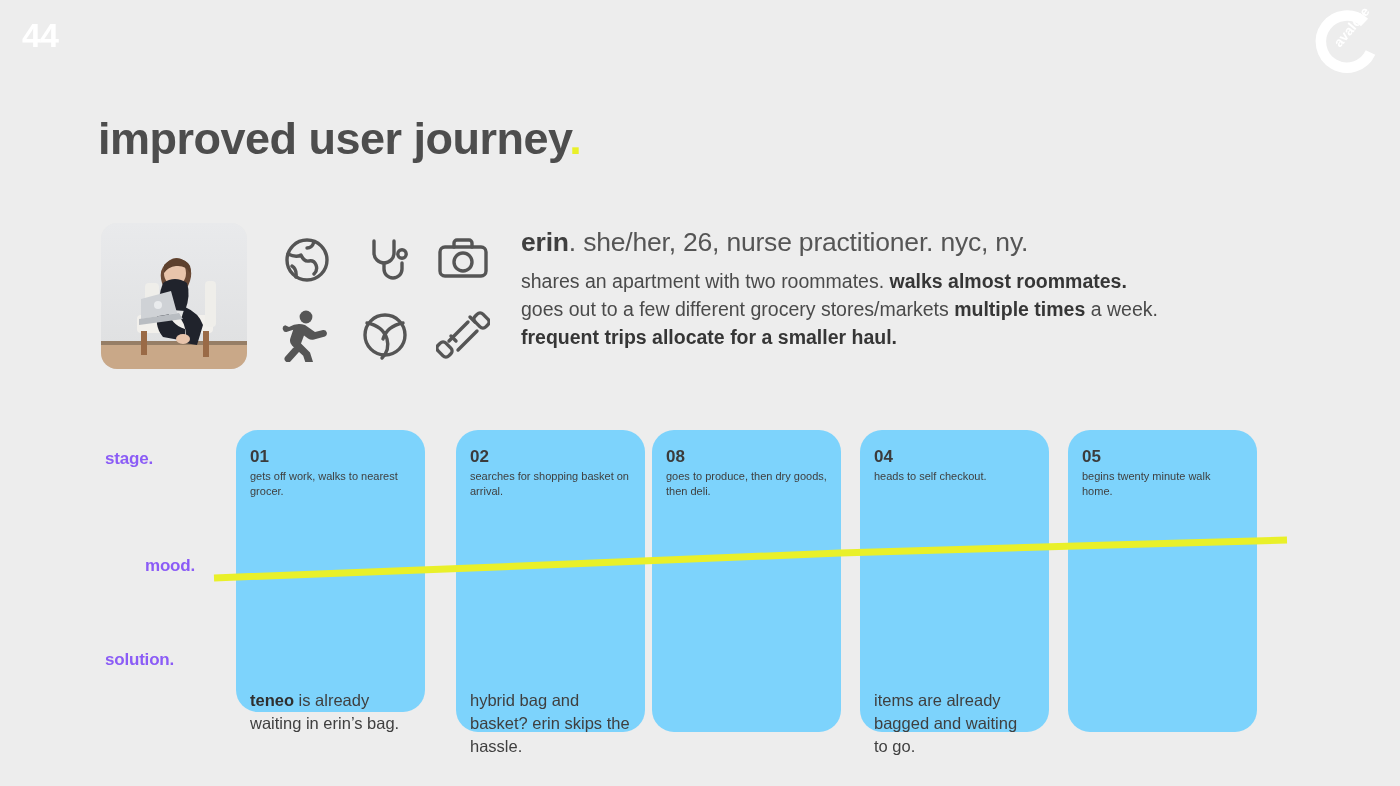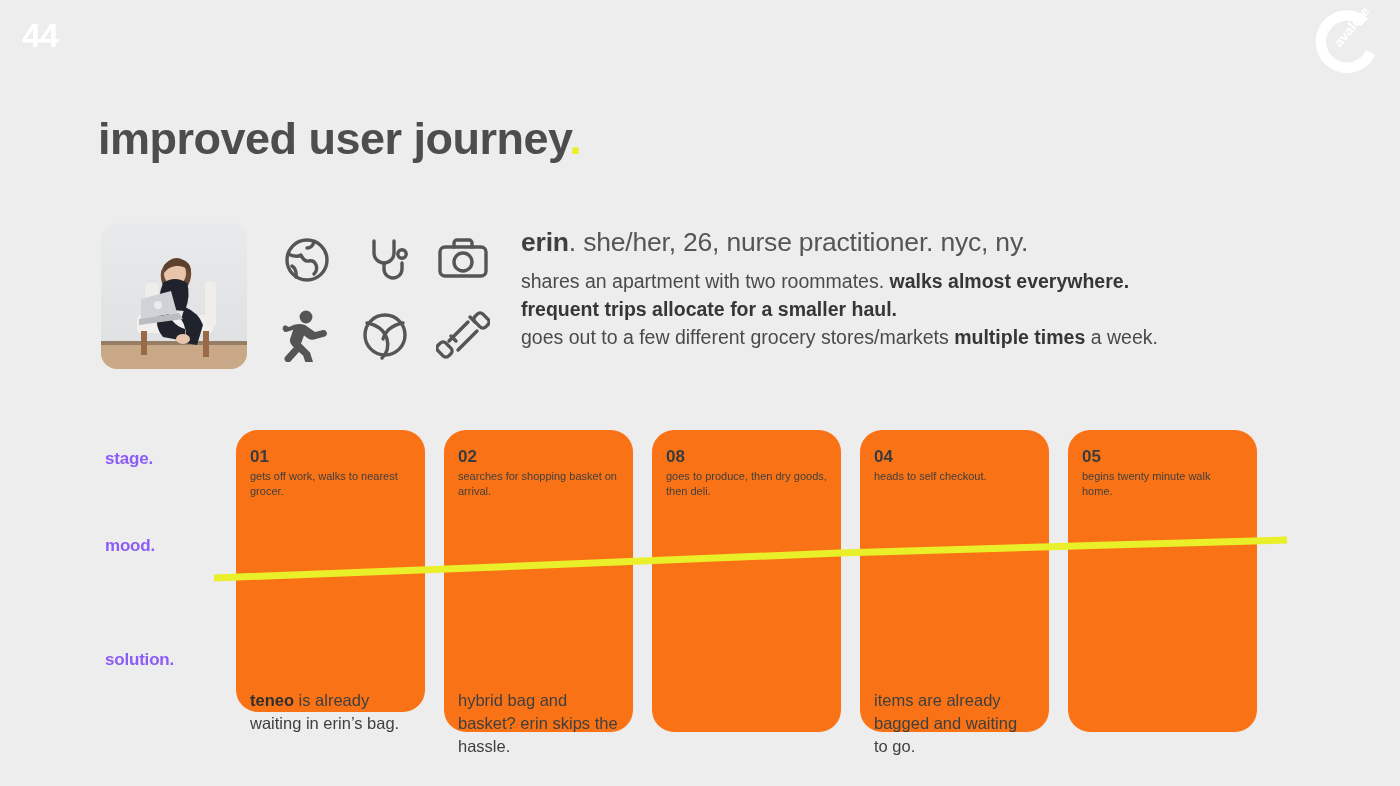--- a/index.html
+++ b/index.html
@@ -120,33 +120,33 @@
   }
   .row-label {
     position: absolute;
     font-size: 17px;
     font-weight: bold;
     color: #8b5cf6;
     letter-spacing: -0.2px;
     white-space: nowrap;
   }
   .row-label.stage    { top: 449px; }
-  .row-label.mood     { top: 536px; }
+  .row-label.mood     { top: 556px; margin-left: 40px; }
   .row-label.solution { top: 650px; }
 
   .cards {
     position: absolute;
     left: 236px;
     top: 430px;
   }
   .card {
     position: absolute;
     top: 0;
     width: 189px;
-    background: #f97316;
+    background: #7dd3fc;
     border-radius: 22px;
     box-sizing: border-box;
     padding: 18px 14px 0 14px;
   }
   .card-num {
     font-size: 17px;
     font-weight: bold;
     color: #3b3b3b;
     line-height: 1.1;
     margin-bottom: 2px;
@@ -276,39 +276,39 @@
         <path d="M15 27 l5 5 M34 8 l5 5"></path>
       </svg>
     </span>
   </div>
 
   <div class="persona-text">
     <div class="persona-head">
       <b>erin</b><span>. she/her, 26, nurse practitioner. nyc, ny.</span>
     </div>
     <div class="persona-body" id="persona-body">
-        <div><span>shares an apartment with two roommates. </span><b>walks almost everywhere.</b></div>
+        <div><span>shares an apartment with two roommates. </span><b>walks almost roommates.</b></div>
+        <div><span>goes out to a few different grocery stores/markets </span><b>multiple times</b><span> a week.</span></div>
         <div><b>frequent trips allocate for a smaller haul.</b></div>
-        <div><span>goes out to a few different grocery stores/markets </span><b>multiple times</b><span> a week.</span></div>
       </div>
   </div>
 
   <div class="row-labels">
     <div class="row-label stage">stage.</div>
     <div class="row-label mood">mood.</div>
     <div class="row-label solution">solution.</div>
   </div>
 
   <div class="cards" id="cards-host">
       <div class="card" style="left: 0px; height: 282px;">
         <div class="card-num">01</div>
         <div class="card-stage">gets off work, walks to nearest grocer.</div>
         <div class="card-solution"><b>teneo</b><span> is already waiting in erin’s bag.</span></div>
       </div>
-      <div class="card" style="left: 208px; height: 302px;">
+      <div class="card" style="left: 220px; height: 302px;">
         <div class="card-num">02</div>
         <div class="card-stage">searches for shopping basket on arrival.</div>
         <div class="card-solution"><span>hybrid bag and basket? erin skips the hassle.</span></div>
       </div>
       <div class="card" style="left: 416px; height: 302px;">
         <div class="card-num">08</div>
         <div class="card-stage">goes to produce, then dry goods, then deli.</div>
       </div>
       <div class="card" style="left: 624px; height: 302px;">
         <div class="card-num">04</div>

